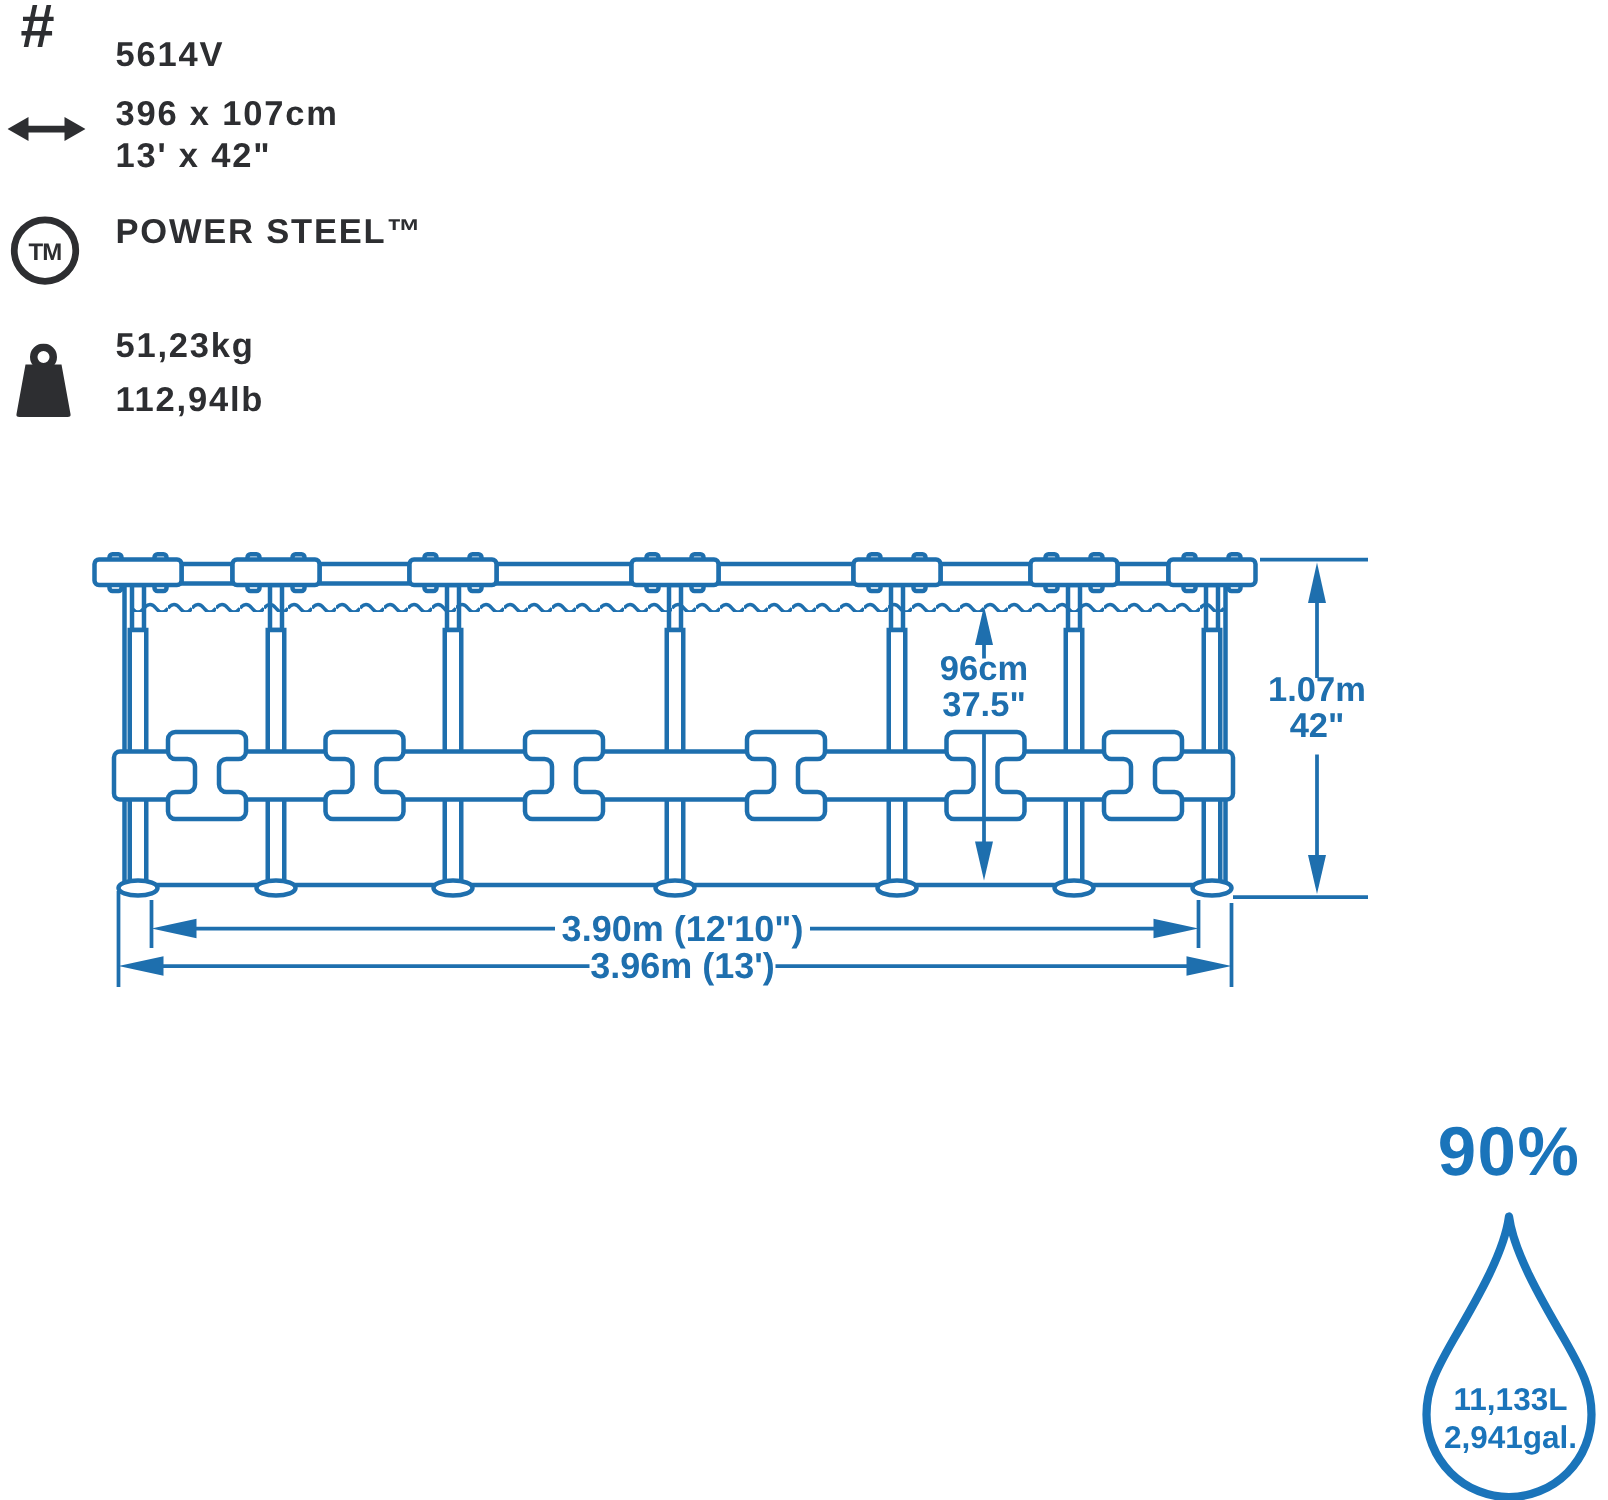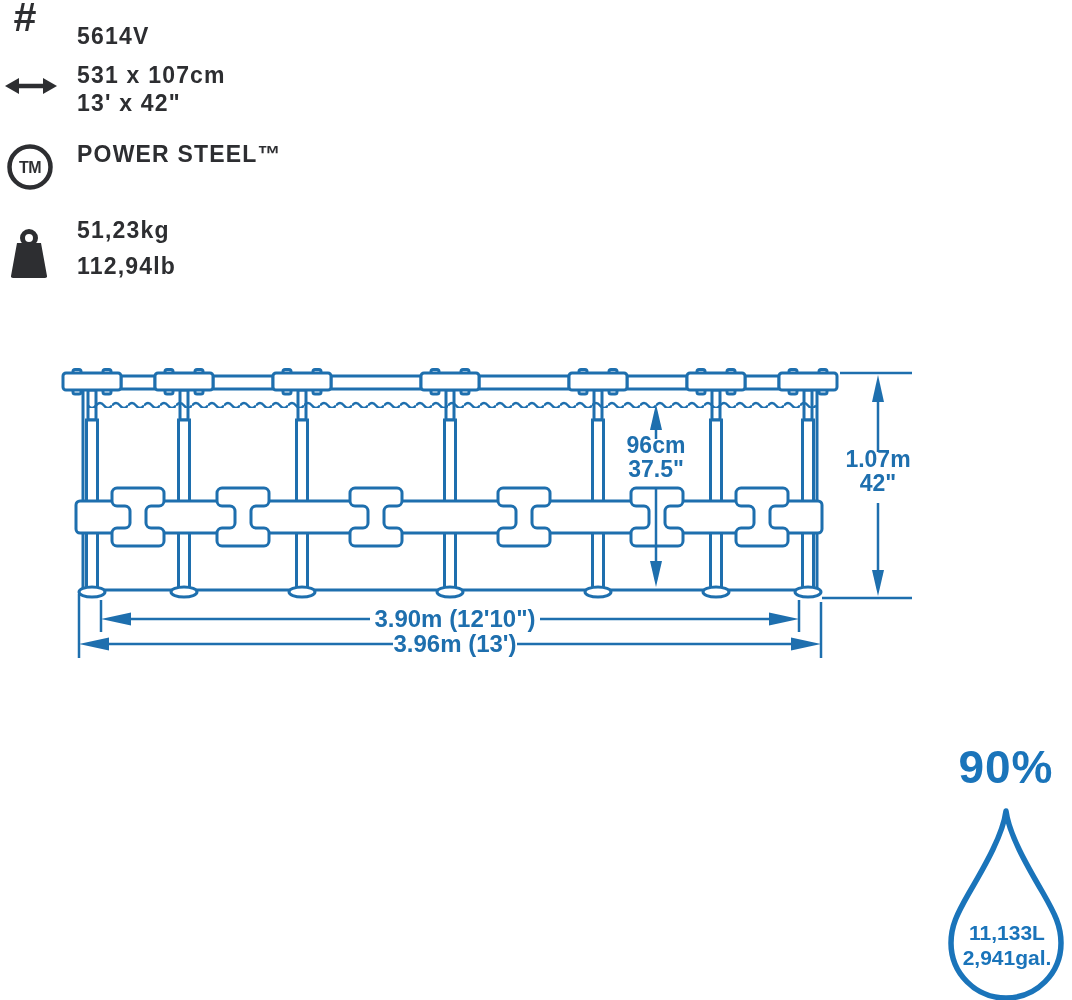--- a/index.html
+++ b/index.html
@@ -48,21 +48,21 @@
     <span class="hash-glyph">#</span>
     <div class="spec-label" style="top:22px;">5614V</div>
   </div>
 
   <div>
     <svg class="icon-abs" style="left:5px;top:75px;" width="52" height="22" viewBox="0 0 52 22">
       <line x1="9" y1="11" x2="43" y2="11" stroke="#2D2E31" stroke-width="4.5"></line>
       <polygon points="0,11 14,3 14,19" fill="#2D2E31"></polygon>
       <polygon points="52,11 38,3 38,19" fill="#2D2E31"></polygon>
     </svg>
-    <div class="spec-label" style="top:61px;">531 x 107cm</div>
+    <div class="spec-label" style="top:61px;">396 x 107cm</div>
     <div class="spec-label" style="top:89px;">13' x 42"</div>
   </div>
 
   <div>
     <svg class="icon-abs" style="left:6px;top:143px;" width="48" height="48" viewBox="0 0 48 48">
       <circle cx="24" cy="24" r="20.5" fill="none" stroke="#2D2E31" stroke-width="4.5"></circle>
       <text x="24" y="30" text-anchor="middle" class="tm-txt">TM</text>
     </svg>
     <div class="spec-label" style="top:140px;">POWER STEEL™</div>
   </div>

